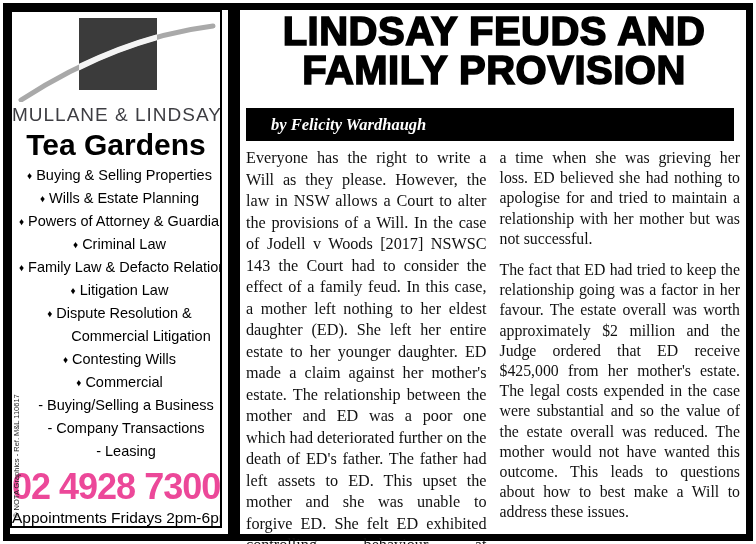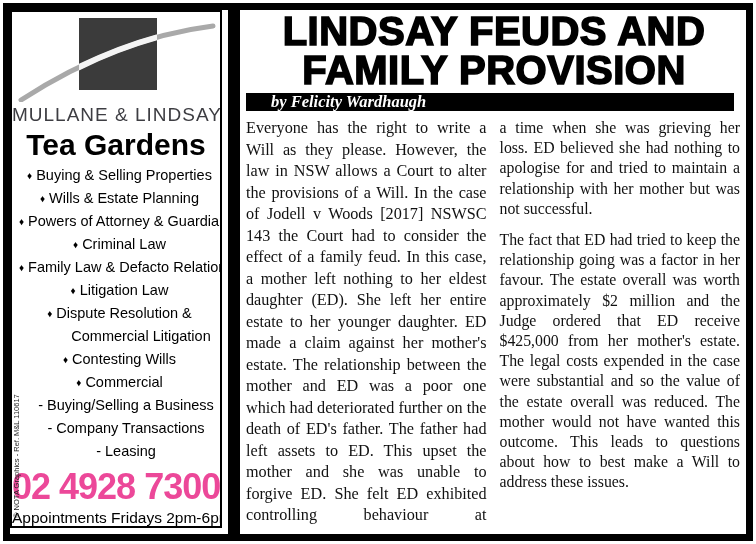--- a/index.html
+++ b/index.html
@@ -51,21 +51,21 @@
 
   
   .article{position:absolute;left:246px;top:10px;right:14px;bottom:8px;}
   .headline{
     margin:2px 0 0 0;text-align:center;
     font-family:"Liberation Sans",sans-serif;font-weight:bold;
     font-size:40px;line-height:39px;color:#000;
     -webkit-text-stroke:1.6px #000;letter-spacing:0.5px;white-space:nowrap;
   }
   .byline-bar{
-    margin-top:3px;margin-right:8px;height:18px;background:#000;
+    margin-top:18px;margin-right:8px;height:33px;background:#000;
     color:#fff;display:flex;align-items:center;padding-left:25px;
   }
   .byline-bar span{
     font-family:"Liberation Serif",serif;font-style:italic;font-weight:bold;
     font-size:16.5px;
   }
   .cols{display:flex;gap:13px;margin-top:7px;padding-right:2px;}
   .col{flex:1;text-align:justify;font-family:"Liberation Serif",serif;color:#111;}
   .col1{font-size:16.2px;line-height:21.5px;text-align-last:justify;}
   .col2{font-size:15.8px;line-height:20.2px;}

